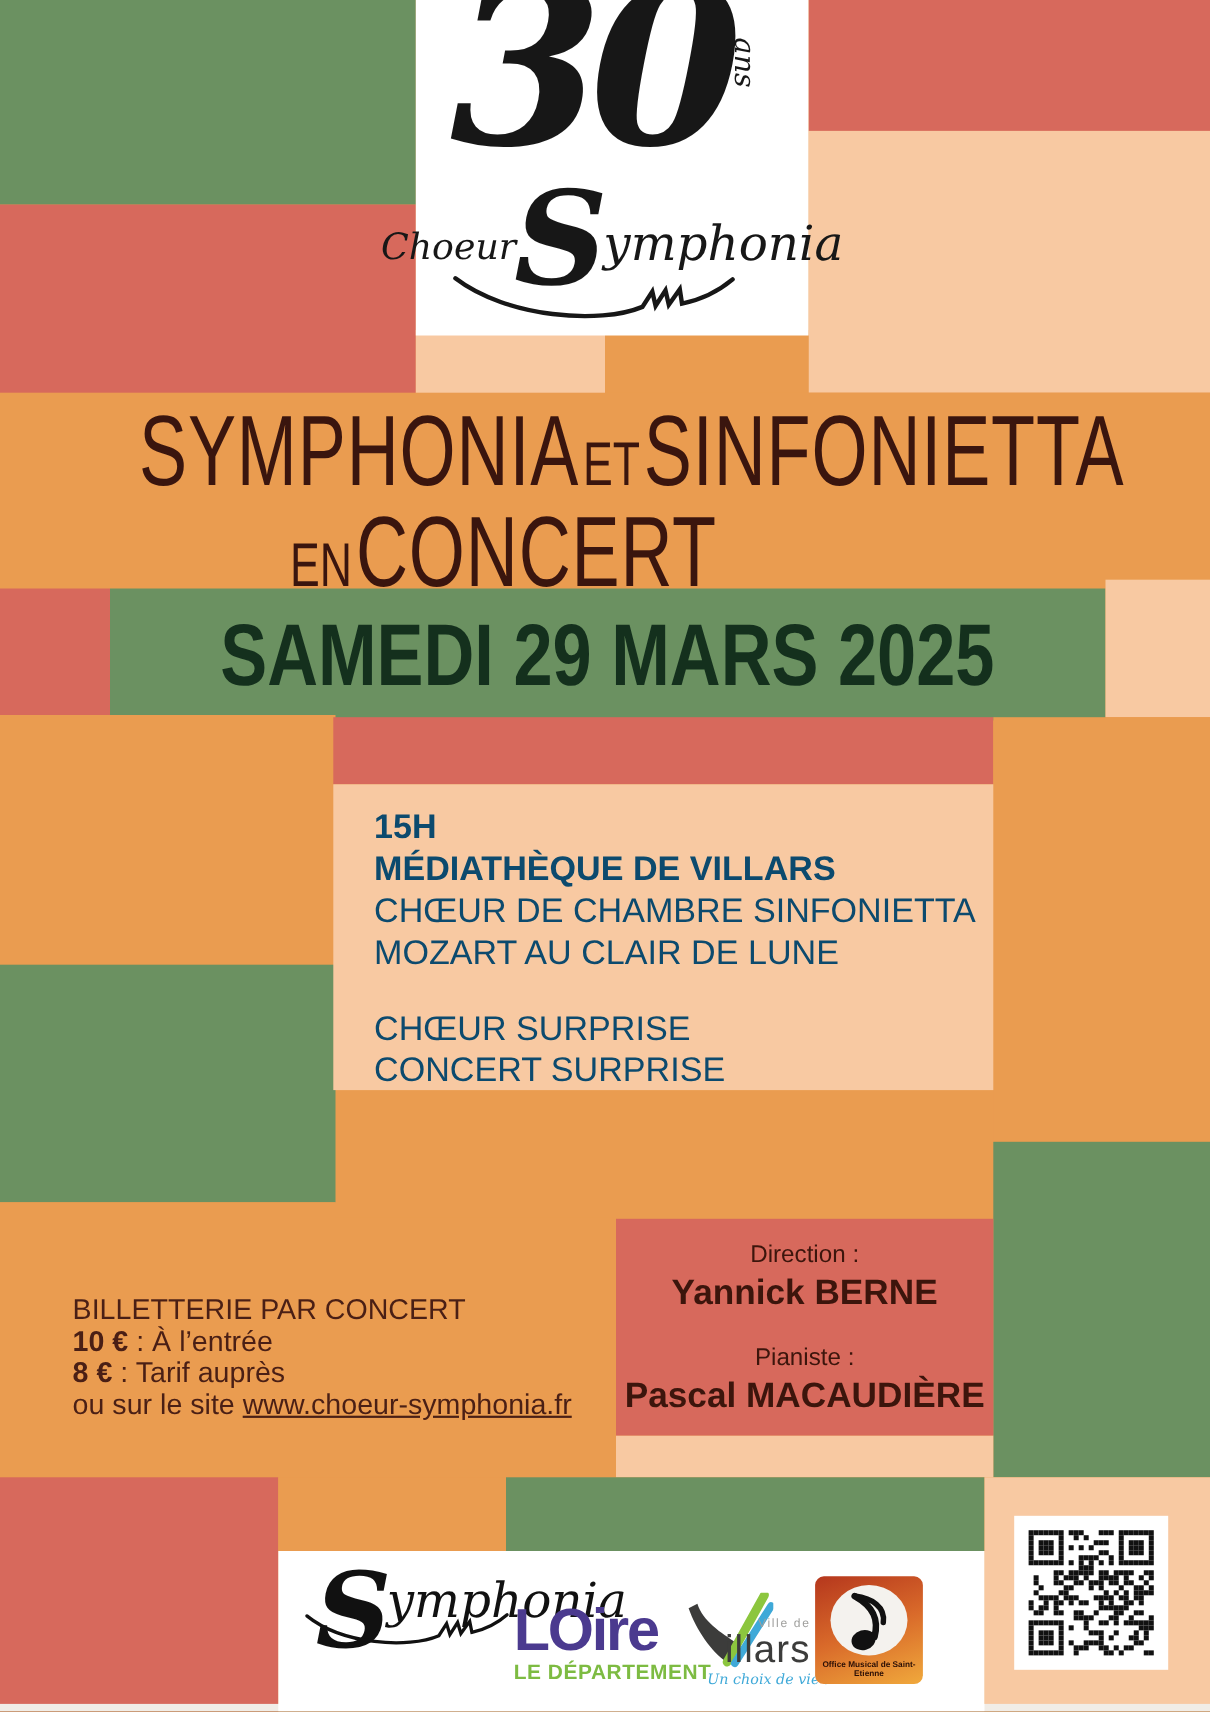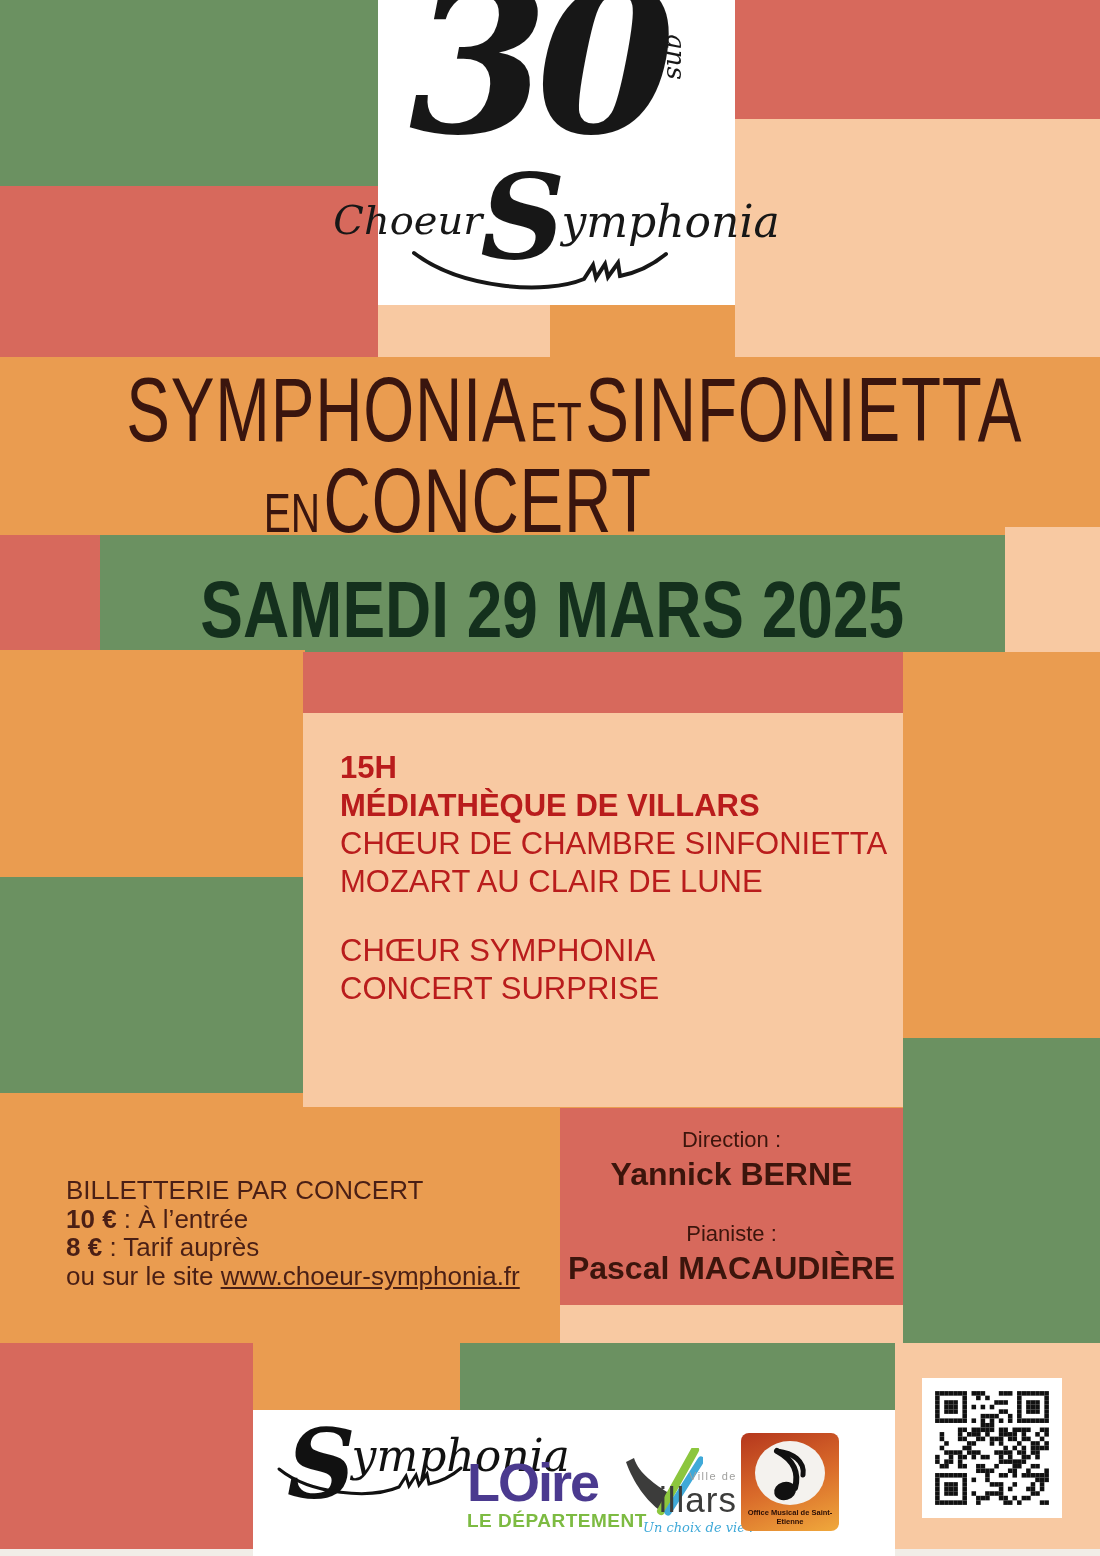--- a/index.html
+++ b/index.html
@@ -16,39 +16,39 @@
   .c-orange{background:var(--orange);} .c-peach{background:var(--peach);}
 
   
   .logobox{position:absolute;left:378px;top:0;width:357px;height:305px;background:#fff;}
   .thirty{position:absolute;left:50%;top:-38px;transform:translateX(-58%);
     font-family:"DejaVu Serif",serif;font-style:italic;font-weight:700;
     font-size:200px;line-height:1;letter-spacing:-12px;color:#171717;white-space:nowrap;}
   .ans{position:absolute;right:36px;top:42px;transform:rotate(90deg);transform-origin:center;
     font-family:"DejaVu Serif",serif;font-style:italic;font-size:26px;color:#171717;}
   .chorusrow{position:absolute;left:0;right:0;bottom:52px;display:flex;justify-content:center;align-items:flex-end;white-space:nowrap;}
-  .choeur{font-family:"DejaVu Serif",serif;font-style:italic;font-size:40px;color:#171717;margin-bottom:10px;}
+  .choeur{font-family:"DejaVu Serif",serif;font-style:italic;font-size:33px;color:#171717;margin-bottom:10px;}
   .clefS{font-family:"DejaVu Serif",serif;font-style:italic;font-weight:700;font-size:118px;line-height:0.62;color:#171717;margin:0 -4px 0 -2px;}
   .ymph{font-family:"DejaVu Serif",serif;font-style:italic;font-size:44px;color:#171717;margin-bottom:6px;}
   .swash{position:absolute;left:28px;bottom:12px;}
 
   
   .title{position:absolute;left:0;top:362px;width:916px;text-align:center;color:var(--ink);}
   .tline{white-space:nowrap;}
   .cond{display:inline-block;transform:scale(0.78,1.08);transform-origin:center;}
   .t-big{font-size:84px;letter-spacing:1px;}
   .t-small{font-size:52px;}
   .title .row2{margin-top:-6px;}
 
   
-  .dateband{position:absolute;left:100px;top:535px;width:905px;height:120px;display:flex;align-items:flex-end;justify-content:center;}
+  .dateband{position:absolute;left:100px;top:535px;width:905px;height:120px;display:flex;align-items:center;justify-content:center;}
   .datetxt{font-weight:bold;font-size:78px;color:var(--date-text);white-space:nowrap;display:inline-block;transform:scale(0.82,1.02);}
 
   
-  .panel{position:absolute;left:303px;top:713px;width:600px;height:394px;background:var(--peach);box-sizing:border-box;padding:36px 0 0 37px;color:#b91c1c;}
+  .panel{position:absolute;left:303px;top:713px;width:600px;height:278px;background:var(--peach);box-sizing:border-box;padding:20px 0 0 37px;color:#0c4a6e;}
   .panel .line{font-size:31px;line-height:38px;white-space:nowrap;}
   .panel .b{font-weight:bold;}
   .slot2{margin-top:31px;}
 
   
   .credits{position:absolute;left:560px;top:1108px;width:343px;height:197px;background:var(--salmon);
     display:flex;flex-direction:column;align-items:center;justify-content:center;color:#3C150C;text-align:center;}
   .credits .label{font-size:22px;}
   .credits .name{font-size:32px;font-weight:bold;margin-top:3px;white-space:nowrap;}
   .credits .sp{margin-top:28px;}
@@ -134,21 +134,21 @@
   </div>
 
   <div class="panel">
     <div class="slot">
       <div class="line b">15H</div>
       <div class="line b">MÉDIATHÈQUE DE VILLARS</div>
       <div class="line">CHŒUR DE CHAMBRE SINFONIETTA</div>
       <div class="line">MOZART AU CLAIR DE LUNE</div>
     </div>
     <div class="slot slot2">
-      <div class="line">CHŒUR SYMPHONIA</div>
+      <div class="line">CHŒUR SURPRISE</div>
       <div class="line">CONCERT SURPRISE</div>
     </div>
   </div>
 
   <div class="credits">
     <div class="label">Direction :</div>
     <div class="name">Yannick BERNE</div>
     <div class="label sp">Pianiste :</div>
     <div class="name">Pascal MACAUDIÈRE</div>
   </div>

